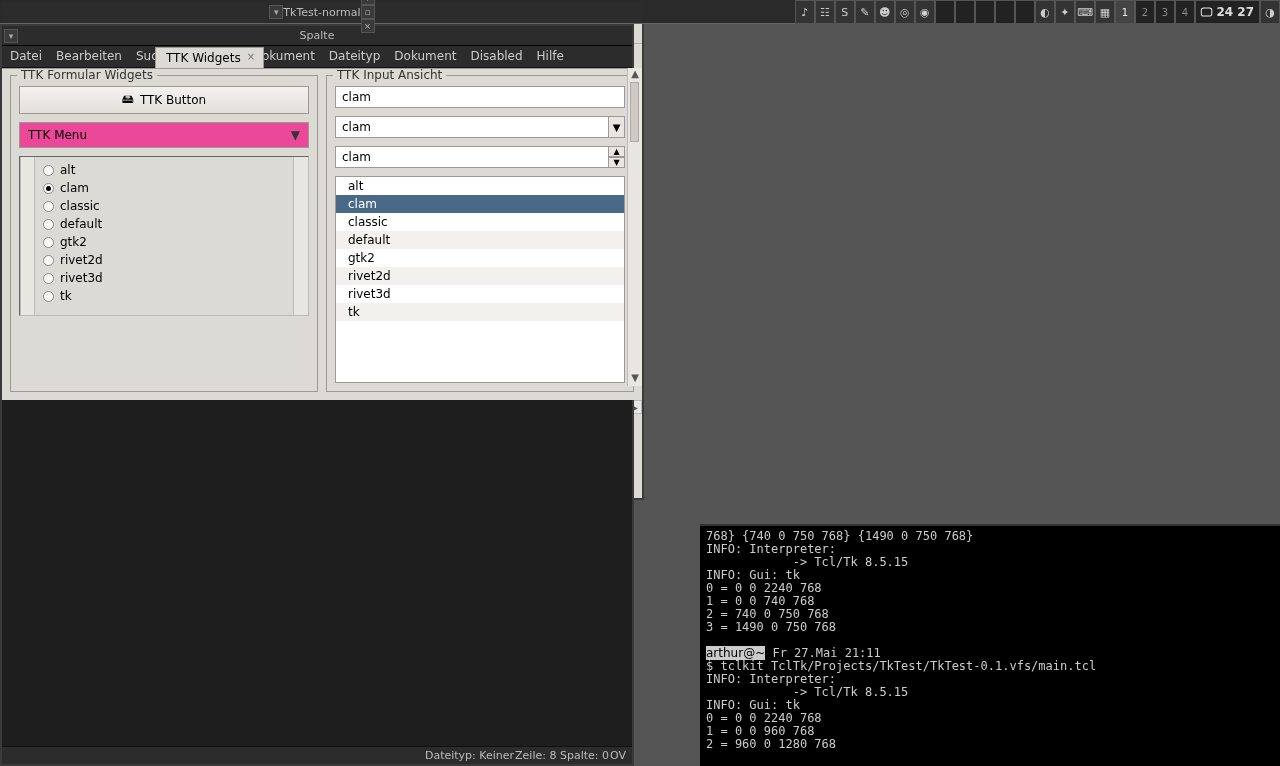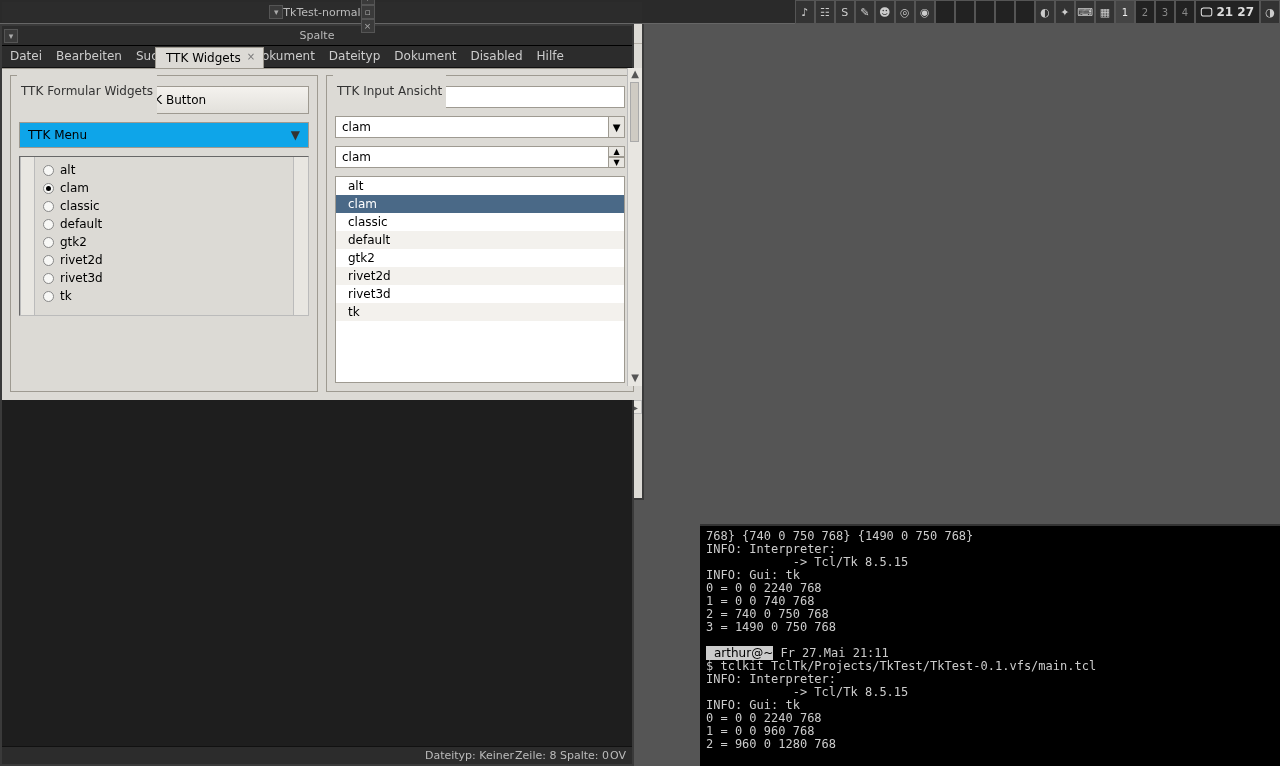--- a/index.html
+++ b/index.html
@@ -41,24 +41,24 @@
   #tktest .menubar-light { height: 22px; background: #dcdad5; display: flex; align-items: center; padding: 0 8px; color: #000; font-size: 12px; border-bottom: 1px solid #b5b0a8; }
   #tktest .menubar-light .right { margin-left: auto; }
   .tabstrip { height: 24px; display: flex; align-items: flex-end; padding: 0 6px; gap: 2px; background: #dcdad5; }
   .tabstrip .tbtn { width: 16px; height: 16px; display: flex; align-items: center; justify-content: center; color: #555; font-size: 12px; margin-right: 4px; }
   .tab { border: 1px solid #9e9a91; border-bottom: none; background: #e8e6e1; padding: 3px 8px 3px 10px; font-size: 12px; display: flex; gap: 6px; color: #333; }
   .tab.active { background: #dcdad5; font-weight: normal; color: #000; border-bottom: 1px solid #dcdad5; position: relative; top: 1px; }
   .tab .x { color: #777; font-size: 10px; }
   .tabstrip .tab-right { margin-left: auto; color: #555; font-size: 12px; padding: 0 4px; }
   .tab-content { flex: 1; background: #dcdad5; border-top: 1px solid #9e9a91; padding: 6px 8px 8px 8px; display: flex; gap: 8px; overflow: hidden; }
   .groupbox { border: 1px solid #9e9a91; background: #dcdad5; position: relative; padding: 10px 8px 8px 8px; flex: 1; display: flex; flex-direction: column; gap: 8px; }
-  .groupbox .legend { position: absolute; top: -8px; left: 6px; background: #dcdad5; padding: 16px 4px; font-size: 12px; color: #333; }
+  .groupbox .legend { position: absolute; top: -8px; left: 6px; background: #dcdad5; padding: 0 4px; font-size: 12px; color: #333; }
   .ttk-btn { border: 1px solid #9e9a91; background: linear-gradient(#f4f2ee,#e2e0db); height: 28px; display: flex; align-items: center; justify-content: center; gap: 6px; font-size: 12px; color: #000; width: 100%; }
   .ttk-btn .ico { font-size: 12px; }
-  .ttk-menu { border: 1px solid #9e9a91; background: #0ea5e9; height: 26px; display: flex; align-items: center; padding: 0 8px; justify-content: space-between; }
+  .ttk-menu { border: 1px solid #9e9a91; background: #ec4899; height: 26px; display: flex; align-items: center; padding: 0 8px; justify-content: space-between; }
   .ttk-menu .arrow { color: #333; }
   .radio-panel { border: 1px inset #bbb; background: #dcdad5; display: flex; height: 160px; }
   .radio-panel .sb { width: 15px; background: #e8e6e1; border-left: 1px solid #bbb; border-right: 1px solid #bbb; }
   .radio-panel .sb.right { border-left: 1px solid #bbb; border-right: none; }
   .radio-list { flex: 1; padding: 6px 8px; display: flex; flex-direction: column; gap: 4px; overflow: hidden; }
   .radio-item { display: flex; align-items: center; gap: 6px; font-size: 12px; color: #000; }
   .radio-item .dot { width: 11px; height: 11px; border: 1px solid #888; border-radius: 50%; background: #f8f8f6; display: inline-block; position: relative; }
   .radio-item.sel .dot::after { content: ""; position: absolute; top: 2px; left: 2px; width: 5px; height: 5px; background: #000; border-radius: 50%; }
 
   .ttk-entry { border: 1px solid #9e9a91; background: #fff; height: 22px; padding: 0 6px; display: flex; align-items: center; font-size: 12px; color: #000; }
@@ -82,21 +82,21 @@
   .vscroll-right .thumb { position: absolute; top: 0; left: 2px; width: 9px; height: 60px; background: #cfcbc3; border: 1px solid #aaa; }
 
   .bottom-bar { padding: 12px 12px; display: flex; align-items: center; gap: 40px; }
   .bottom-bar .sep { width: 1px; height: 50px; background: #b5b0a8; }
   .big-btn { border: 1px solid #9e9a91; background: linear-gradient(#f4f2ee,#e2e0db); padding: 6px 10px; font-size: 12px; display: flex; align-items: center; gap: 6px; }
   .big-btn .ico { color: #c60; font-weight: bold; }
   .tall-btn { border: 1px solid #9e9a91; background: linear-gradient(#f4f2ee,#e2e0db); padding: 6px 10px; font-size: 12px; display: flex; flex-direction: column; align-items: center; gap: 2px; width: 175px; height: 60px; text-align: center; justify-content: center; }
 
   
   #term { position: absolute; top: 524px; left: 700px; width: 580px; height: 298px; background: #000; color: #ccc; font-family: "DejaVu Sans Mono", monospace; font-size: 12px; line-height: 13px; padding: 4px 6px; white-space: pre; overflow: hidden; border-top: 2px solid #333; }
-  #term .prompt { background: #ccc; color: #000; padding-left: 8px; }
+  #term .prompt { background: #ccc; color: #000; }
 
   .side-vscroll { position: absolute; right: 0; top: 0; bottom: 14px; width: 15px; }
 
 </style>
 </head>
 <body>
 
 <div class="taskbar">
   <div class="left-pad"></div>
   <div class="tray">
@@ -115,21 +115,21 @@
     <div class="tray-cell">◐</div>
     <div class="tray-cell">✦</div>
     <div class="tray-cell">⌨</div>
     <div class="tray-cell">▦</div>
     <div class="tray-cell desk active">1</div>
     <div class="tray-cell desk">2</div>
     <div class="tray-cell desk">3</div>
     <div class="tray-cell desk">4</div>
     <div class="clock">
         <span>🖵</span>
-        <span>21 27</span>
+        <span>24 27</span>
       </div>
     <div class="tray-cell">◑</div>
   </div>
 </div>
 
 <div id="geany" class="win">
   <div class="titlebar">
     <div class="sys-left">
         <div class="sysbtn">▾</div>
       </div>

